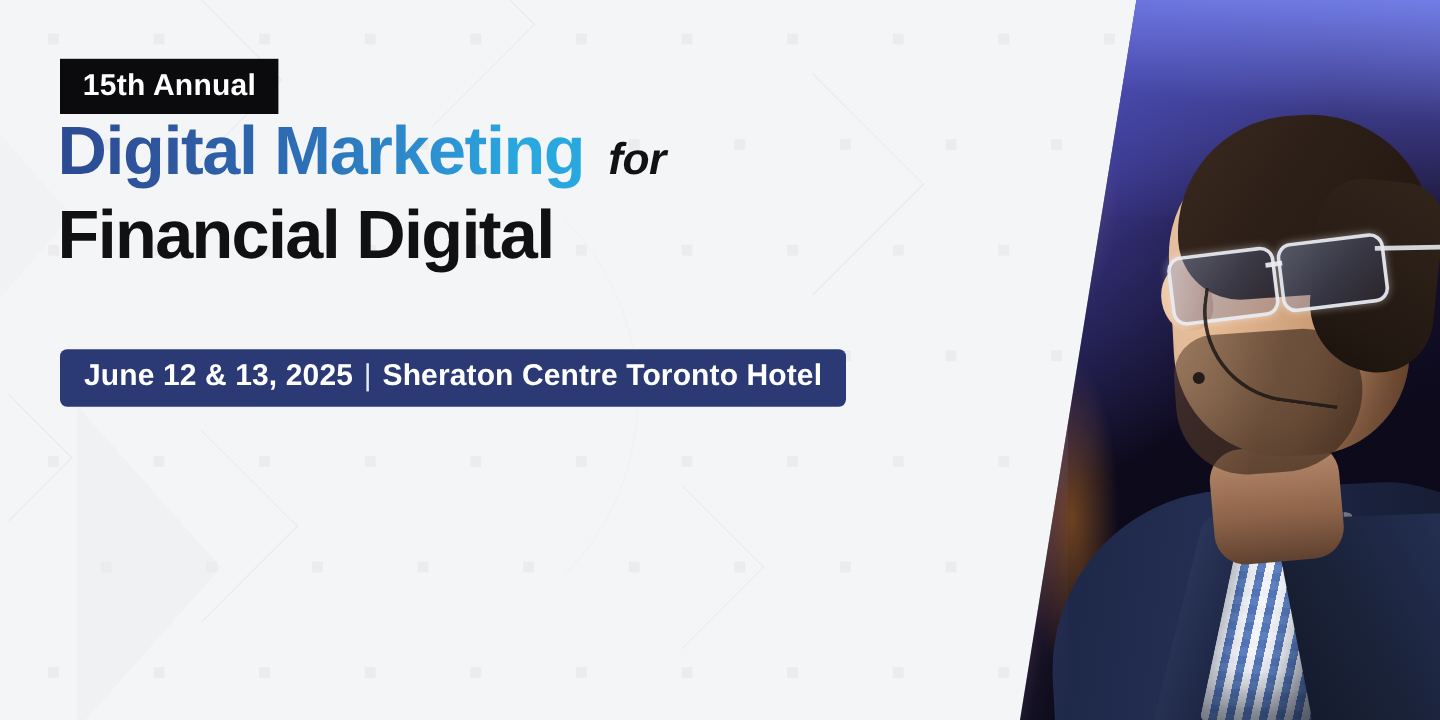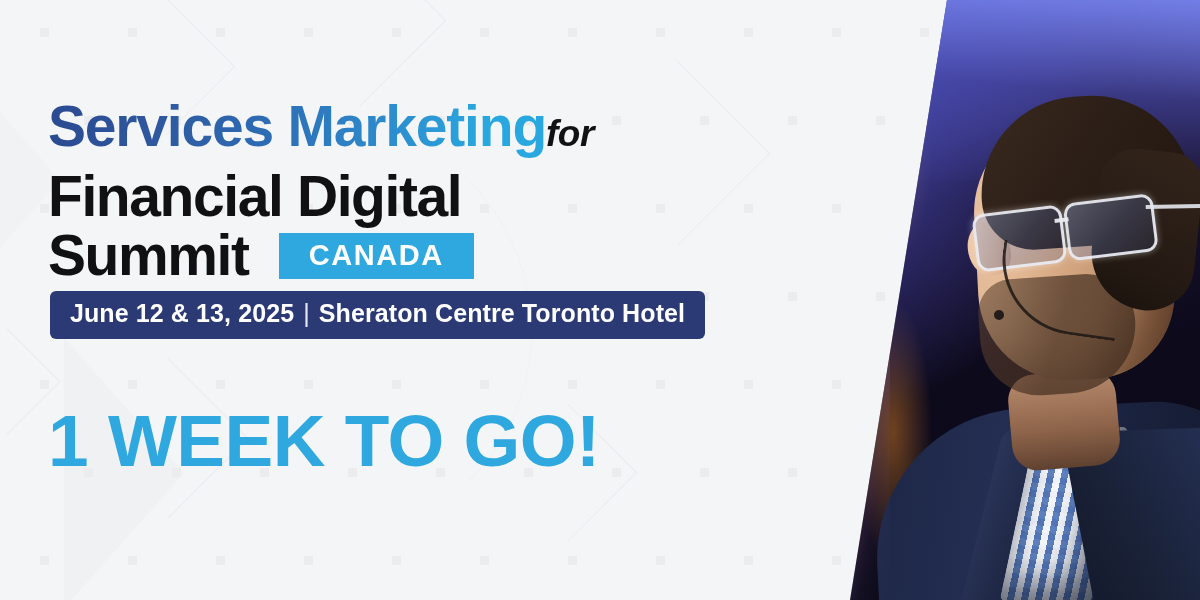--- a/index.html
+++ b/index.html
@@ -243,21 +243,21 @@
     background-clip:text;
     color:transparent;
     -webkit-text-fill-color:transparent;
   }
   .for-word{
     color:#121215;
     font-style:italic;
     font-weight:bold;
     font-size:37px;
     letter-spacing:-0.5px;
-    margin-left:0;
+    margin-left:20px;
     -webkit-text-fill-color:#121215;
   }
   .title2{
     position:absolute;left:48px;top:168px;
     font-size:57px;font-weight:bold;
     color:#111114;
     line-height:1;
     letter-spacing:-1.4px;
     white-space:nowrap;
   }
@@ -462,34 +462,30 @@
       </div>
       <div class="p-mic-boom"></div>
       <div class="p-mic-tip"></div>
     </div>
 
     <div class="photo-leftglow"></div>
   </div>
 
   <div id="content">
 
+    <div class="annual-badge">
+      <span>15th Annual</span>
+    </div>
 
     <div class="title1">
-      <span class="grad-text">Services Marketing</span><span class="for-word">for</span>
+      <span class="grad-text">Digital Marketing</span><span class="for-word">for</span>
     </div>
 
     <div class="title2">Financial Digital</div>
 
-    <div class="title3row">
-      <span class="title3">Summit</span>
-      <span class="canada-badge">
-        <span>CANADA</span>
-      </span>
-    </div>
 
     <div class="infobar">
       <span class="ib-text"><span>June 12 &amp; 13, 2025</span><span class="ib-sep">|</span><span>Sheraton Centre Toronto Hotel</span></span>
     </div>
 
-    <div class="headline">1 WEEK TO GO!</div>
 
   </div>
 </div>
 
 </body></html>

